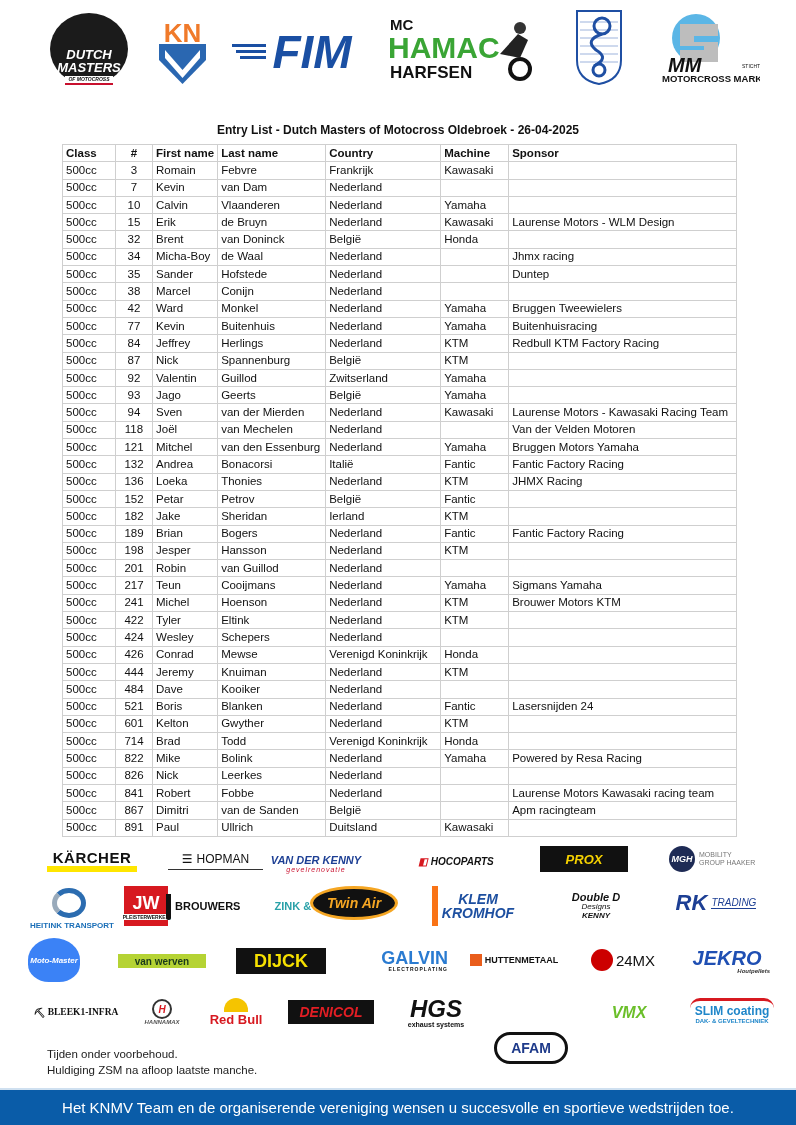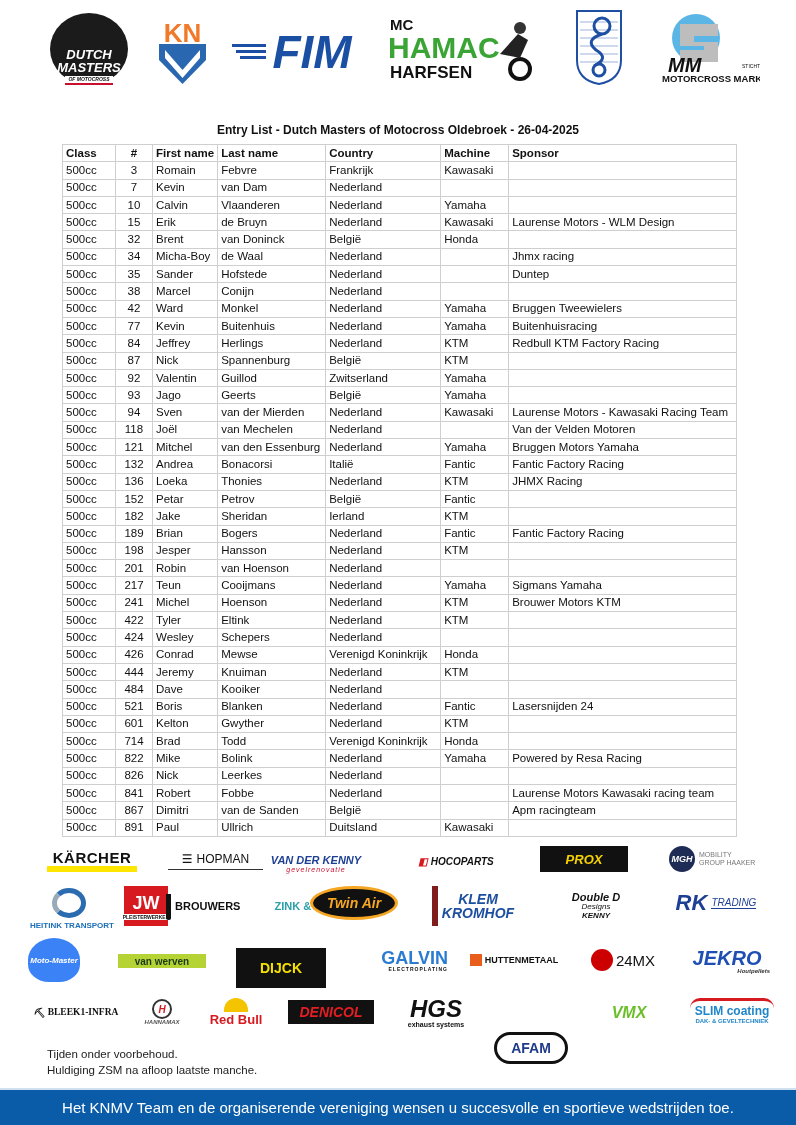--- a/index.html
+++ b/index.html
@@ -47,28 +47,28 @@
   .prox { left: 540px; top: 846px; width: 88px; height: 26px; background: #111; color: #f6d200; font-size: 13px; font-style: italic; }
   .mgh { left: 664px; top: 840px; width: 100px; height: 38px; font-size: 7px; font-weight: normal; color: #777; }
   .mgh .c { width: 26px; height: 26px; border-radius: 50%; background: #1e2b55; color: #fff; font-size: 9px; font-weight: bold; display: flex; align-items: center; justify-content: center; margin-right: 4px; font-style: italic; }
 
   .heitink { left: 22px; top: 886px; width: 100px; height: 44px; font-size: 8px; color: #1b6fb8; align-items: flex-end; }
   .heitink .swirl { position: absolute; left: 30px; top: 2px; width: 34px; height: 30px; border-radius: 50%; border: 5px solid #2b6cb0; border-left-color: #9ab; }
   .jw { left: 124px; top: 886px; width: 44px; height: 40px; background: #d71920; color: #fff; font-size: 18px; flex-direction: column; }
   .brouwers { left: 202px; top: 892px; width: 100px; height: 30px; font-size: 11px; color: #111; line-height: 1.05; }
   .brouwers .b { width: 18px; height: 26px; border-left: 5px solid #111; border-radius: 0 0 10px 10px; background: #2aa1a8; margin-right: 4px; }
   .twinair { left: 310px; top: 886px; width: 88px; height: 34px; border-radius: 50%; background: #111; border: 3px solid #f5a623; color: #f5a623; font-style: italic; font-size: 14px; }
-  .klem { left: 432px; top: 886px; width: 86px; height: 40px; color: #1d4fa0; font-style: italic; font-size: 14px; line-height: 1; flex-direction: column; border-left: 6px solid #7f1d1d; }
+  .klem { left: 432px; top: 886px; width: 86px; height: 40px; color: #1d4fa0; font-style: italic; font-size: 14px; line-height: 1; flex-direction: column; border-left: 6px solid #f97316; }
   .doubled { left: 564px; top: 886px; width: 64px; height: 40px; font-size: 11px; flex-direction: column; line-height: 1.1; font-style: italic; }
   .rk { left: 668px; top: 888px; width: 96px; height: 30px; color: #1d3f94; font-size: 22px; font-style: italic; }
   .rk .s { font-size: 10px; margin-left: 4px; border-bottom: 1px solid #1d3f94; font-weight: normal; }
 
   .motomaster { left: 28px; top: 938px; width: 52px; height: 44px; border-radius: 50% 50% 40% 40%; background: #3b82f6; color: #fff; font-size: 8px; font-style: italic; }
   .vanwerven { left: 118px; top: 954px; width: 88px; height: 14px; background: #b5d334; font-size: 10px; color: #1a3a1a; }
-  .dijck { left: 236px; top: 948px; width: 90px; height: 40px; background: #111; color: #f6e000; font-size: 14px; }
+  .dijck { left: 236px; top: 948px; width: 90px; height: 26px; background: #111; color: #f6e000; font-size: 18px; }
   .galvin { left: 360px; top: 946px; width: 88px; height: 28px; flex-direction: column; color: #2a7bd1; font-size: 18px; line-height: 1; align-items: flex-end; }
   .galvin .s { font-size: 5px; color: #111; letter-spacing: 1px; }
   .hutten { left: 466px; top: 952px; width: 96px; height: 16px; font-size: 9px; color: #111; }
   .hutten .sq { width: 12px; height: 12px; background: #e95d1b; margin-right: 3px; }
   .mx24 { left: 580px; top: 948px; width: 86px; height: 24px; font-size: 15px; font-weight: normal; color: #111; }
   .mx24 .c { width: 22px; height: 22px; border-radius: 50%; background: #c00; margin-right: 3px; }
   .jekro { left: 684px; top: 944px; width: 86px; height: 34px; color: #1f4fb3; font-style: italic; font-size: 20px; flex-direction: column; line-height: 1; }
   .jekro .s { font-size: 6px; color: #333; align-self: flex-end; }
 
   .bleek { left: 30px; top: 1000px; width: 92px; height: 24px; font-size: 9.5px; font-family: "Liberation Serif", serif; color: #111; }
@@ -374,21 +374,21 @@
         <td class="c-first">Jesper</td>
         <td class="c-last">Hansson</td>
         <td class="c-country">Nederland</td>
         <td class="c-machine">KTM</td>
         <td class="c-sponsor"></td>
       </tr>
       <tr>
         <td class="c-class">500cc</td>
         <td class="c-num">201</td>
         <td class="c-first">Robin</td>
-        <td class="c-last">van Hoenson</td>
+        <td class="c-last">van Guillod</td>
         <td class="c-country">Nederland</td>
         <td class="c-machine"></td>
         <td class="c-sponsor"></td>
       </tr>
       <tr>
         <td class="c-class">500cc</td>
         <td class="c-num">217</td>
         <td class="c-first">Teun</td>
         <td class="c-last">Cooijmans</td>
         <td class="c-country">Nederland</td>

